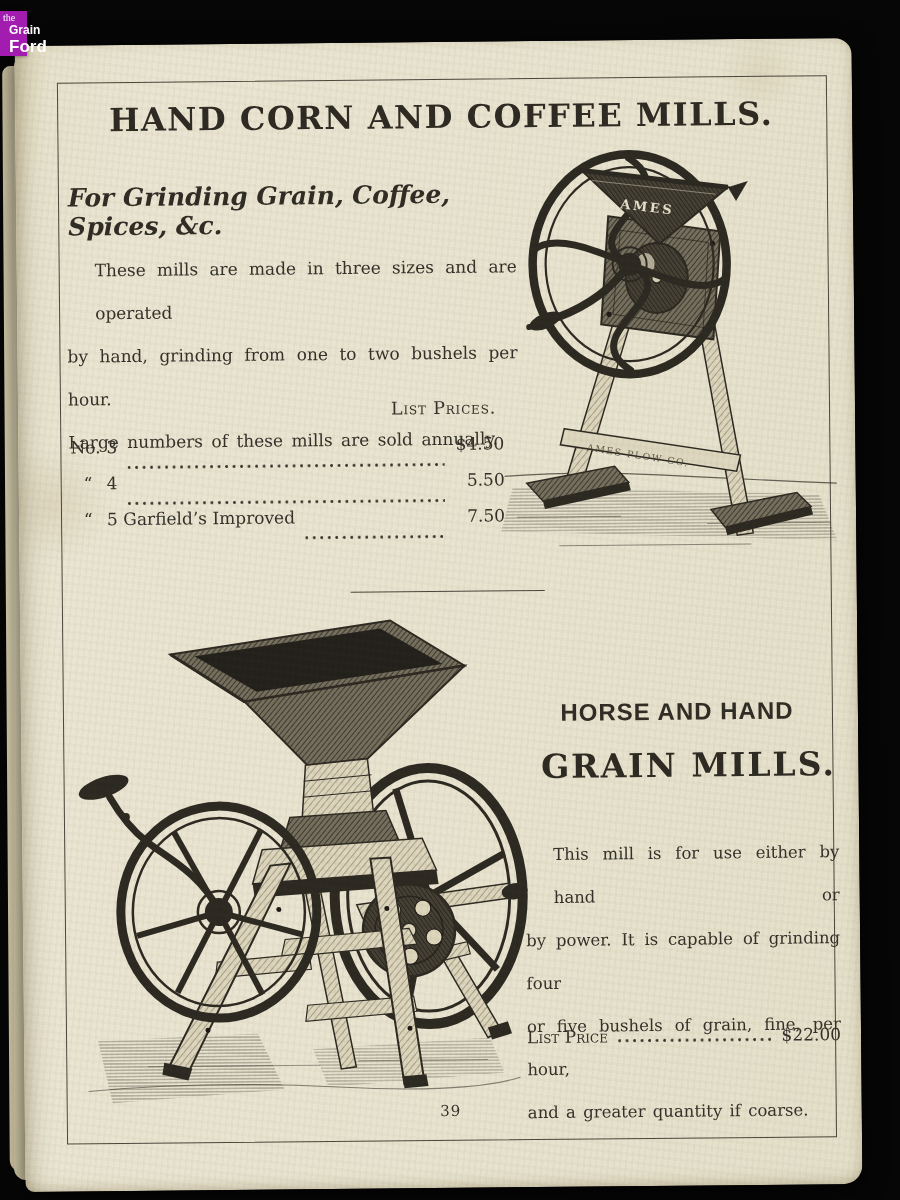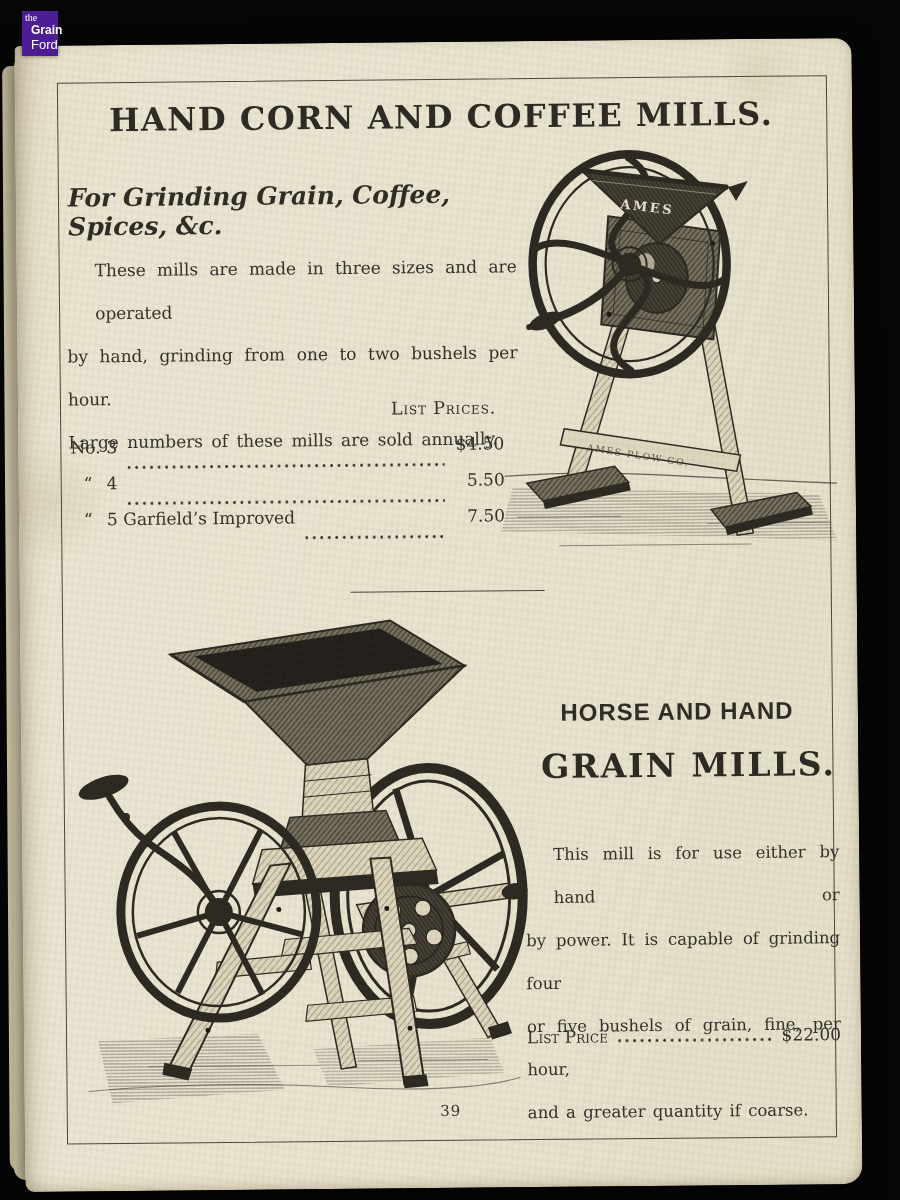--- a/index.html
+++ b/index.html
@@ -56,25 +56,25 @@
   .h-large{left:482px;top:706px;width:370px;text-align:center;font-weight:bold;font-size:33px;letter-spacing:2px;color:#2d2a23;}
   .body2{left:503px;top:792px;width:314px;font-size:16.5px;line-height:43px;word-spacing:2px;}
   .price2{left:503px;top:986px;width:314px;font-size:17px;display:flex;align-items:baseline;}
   .pagenum{left:42px;top:1060px;width:768px;text-align:center;font-size:15px;letter-spacing:1px;}
 
   svg{position:absolute;overflow:visible;}
   .eng1{left:480px;top:104px;}
   .eng2{left:34px;top:566px;}
 
   
-  .thf-logo{position:absolute;left:22px;top:11px;width:36px;height:45px;background:#4c1d95;
+  .thf-logo{position:absolute;left:0;top:11px;width:27px;height:45px;background:#a21caf;
     color:#fff;font-family:"Liberation Sans","DejaVu Sans",sans-serif;box-shadow:0 0 4px rgba(0,0,0,.5);}
   .thf-the{position:absolute;left:3px;top:1px;font-size:10px;font-family:"Liberation Serif",serif;}
   .thf-henry{position:absolute;left:9px;top:12px;font-size:12px;font-weight:bold;}
-  .thf-ford{position:absolute;left:9px;top:26px;font-size:13px;font-weight:normal;}
+  .thf-ford{position:absolute;left:9px;top:26px;font-size:17px;font-weight:bold;}
 </style>
 </head>
 <body>
 
 <div class="edge-strip edge1"></div>
 <div class="edge-strip edge2"></div>
 
 <div class="paper">
   <div class="frame"></div>
 

